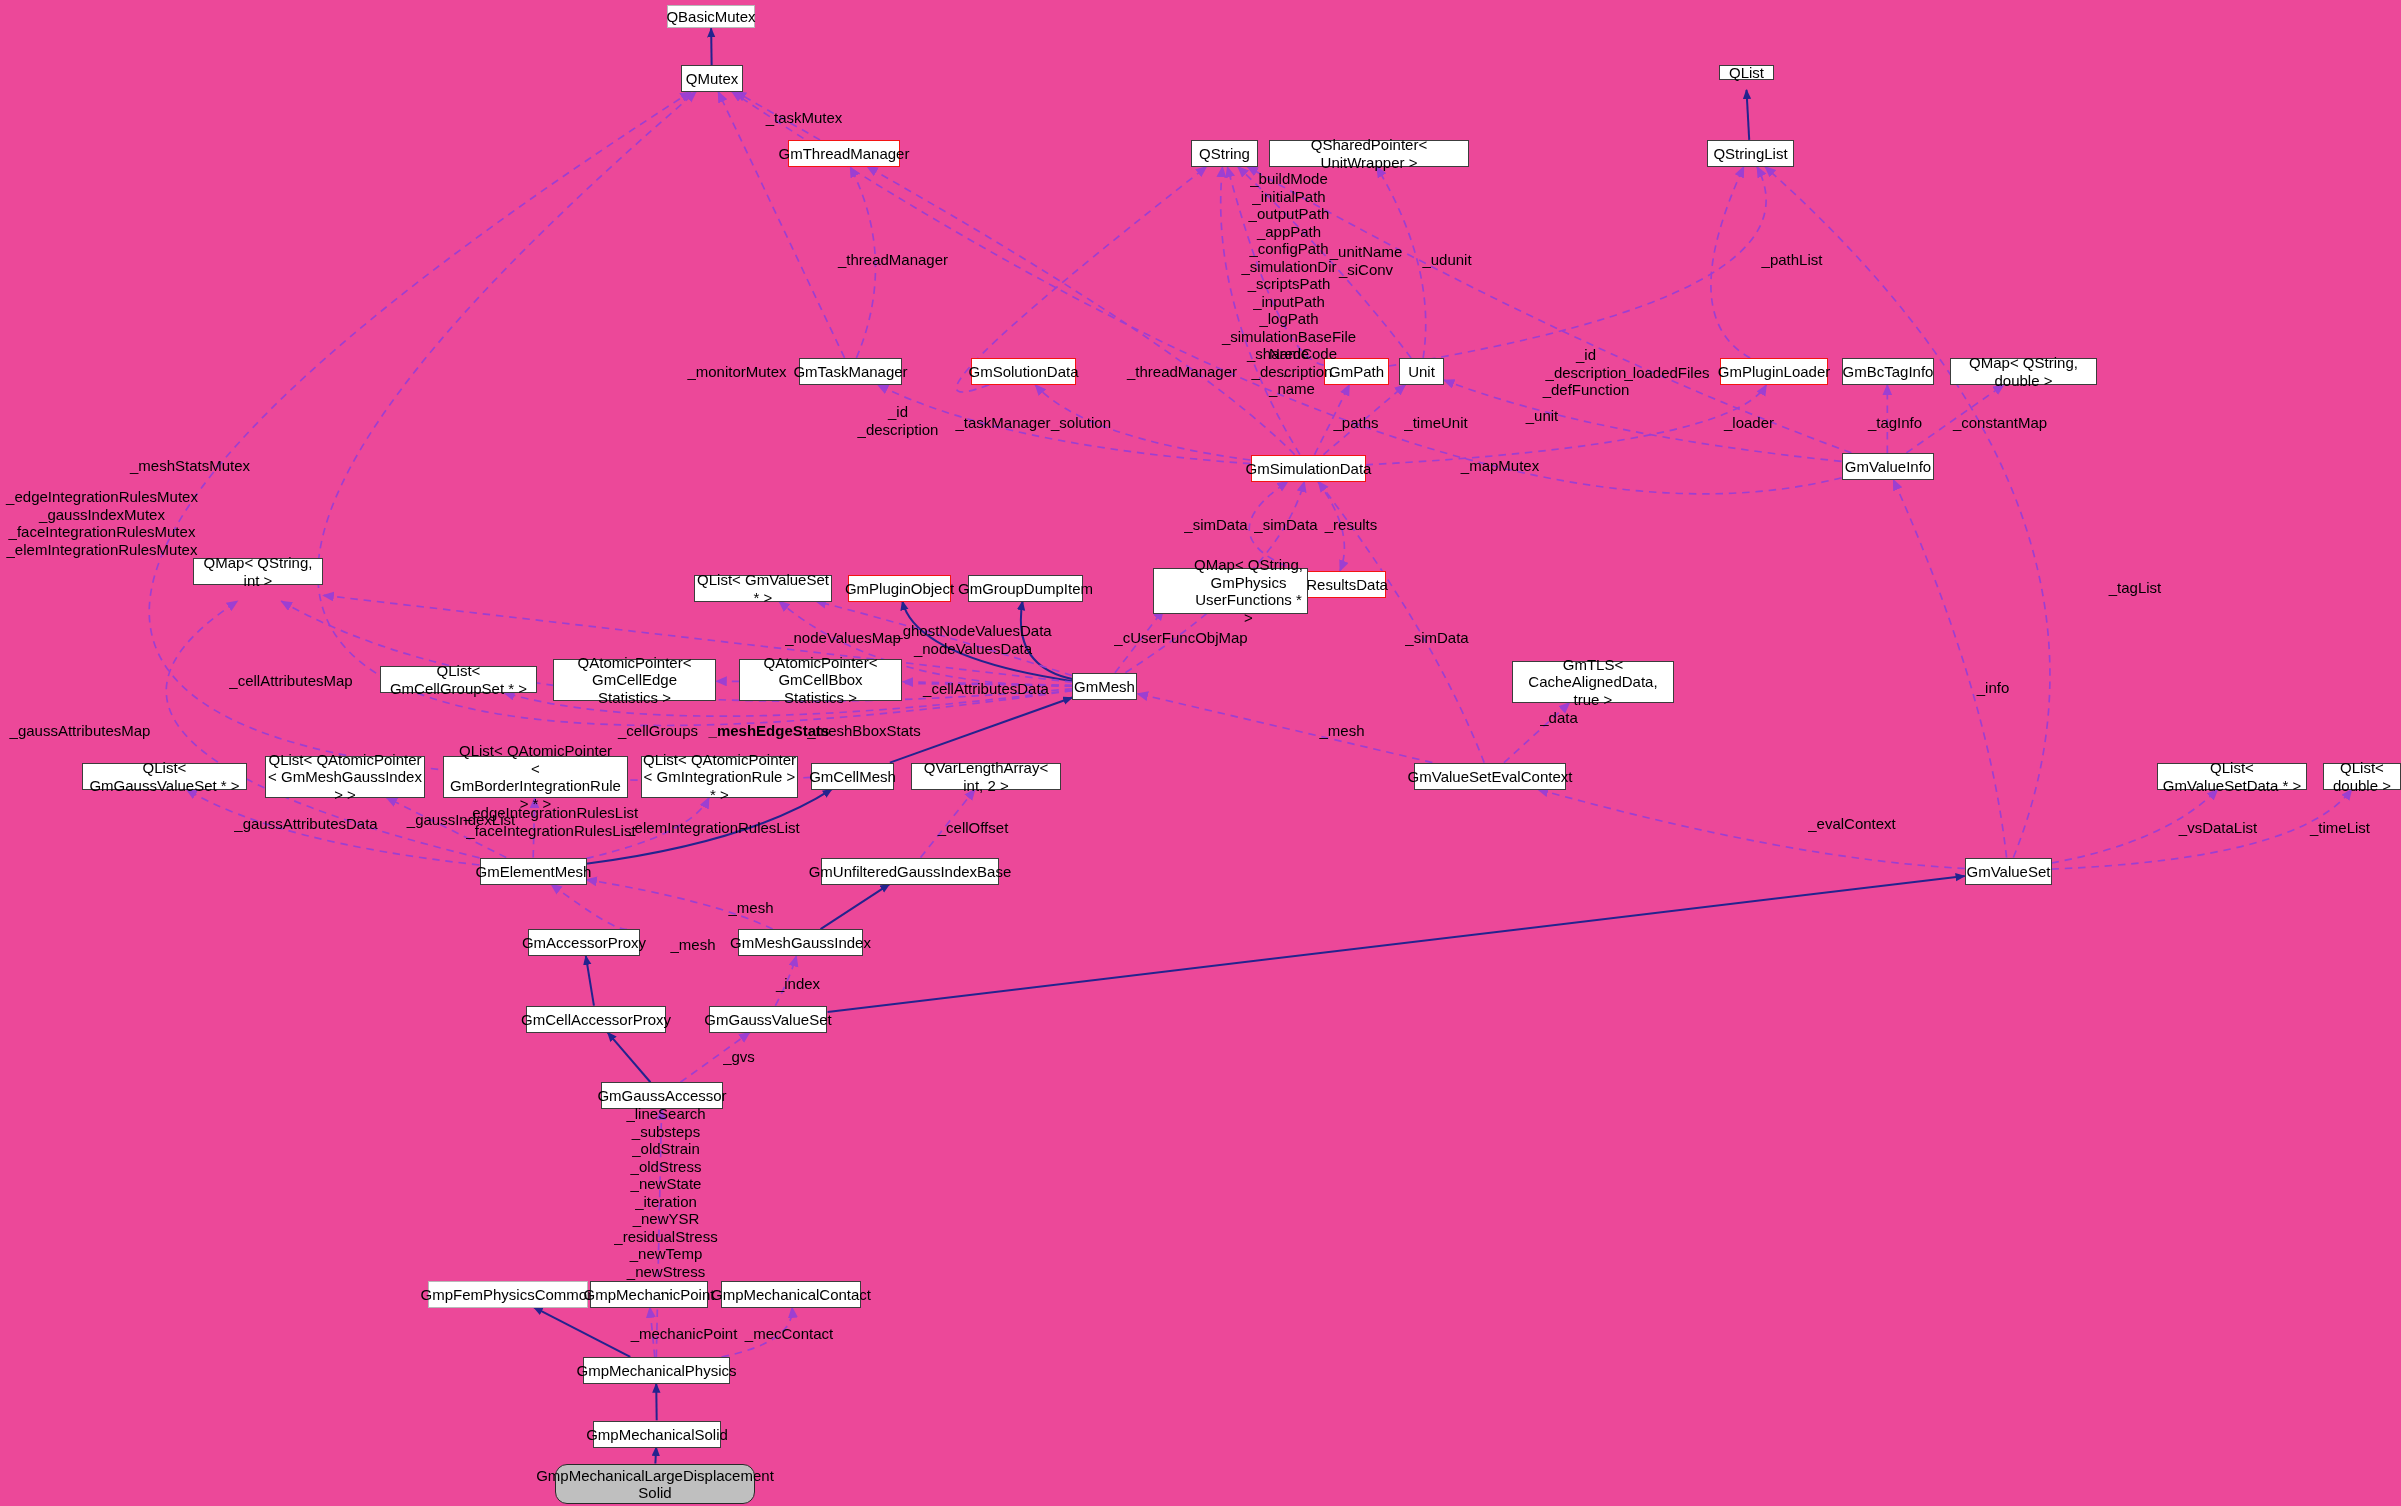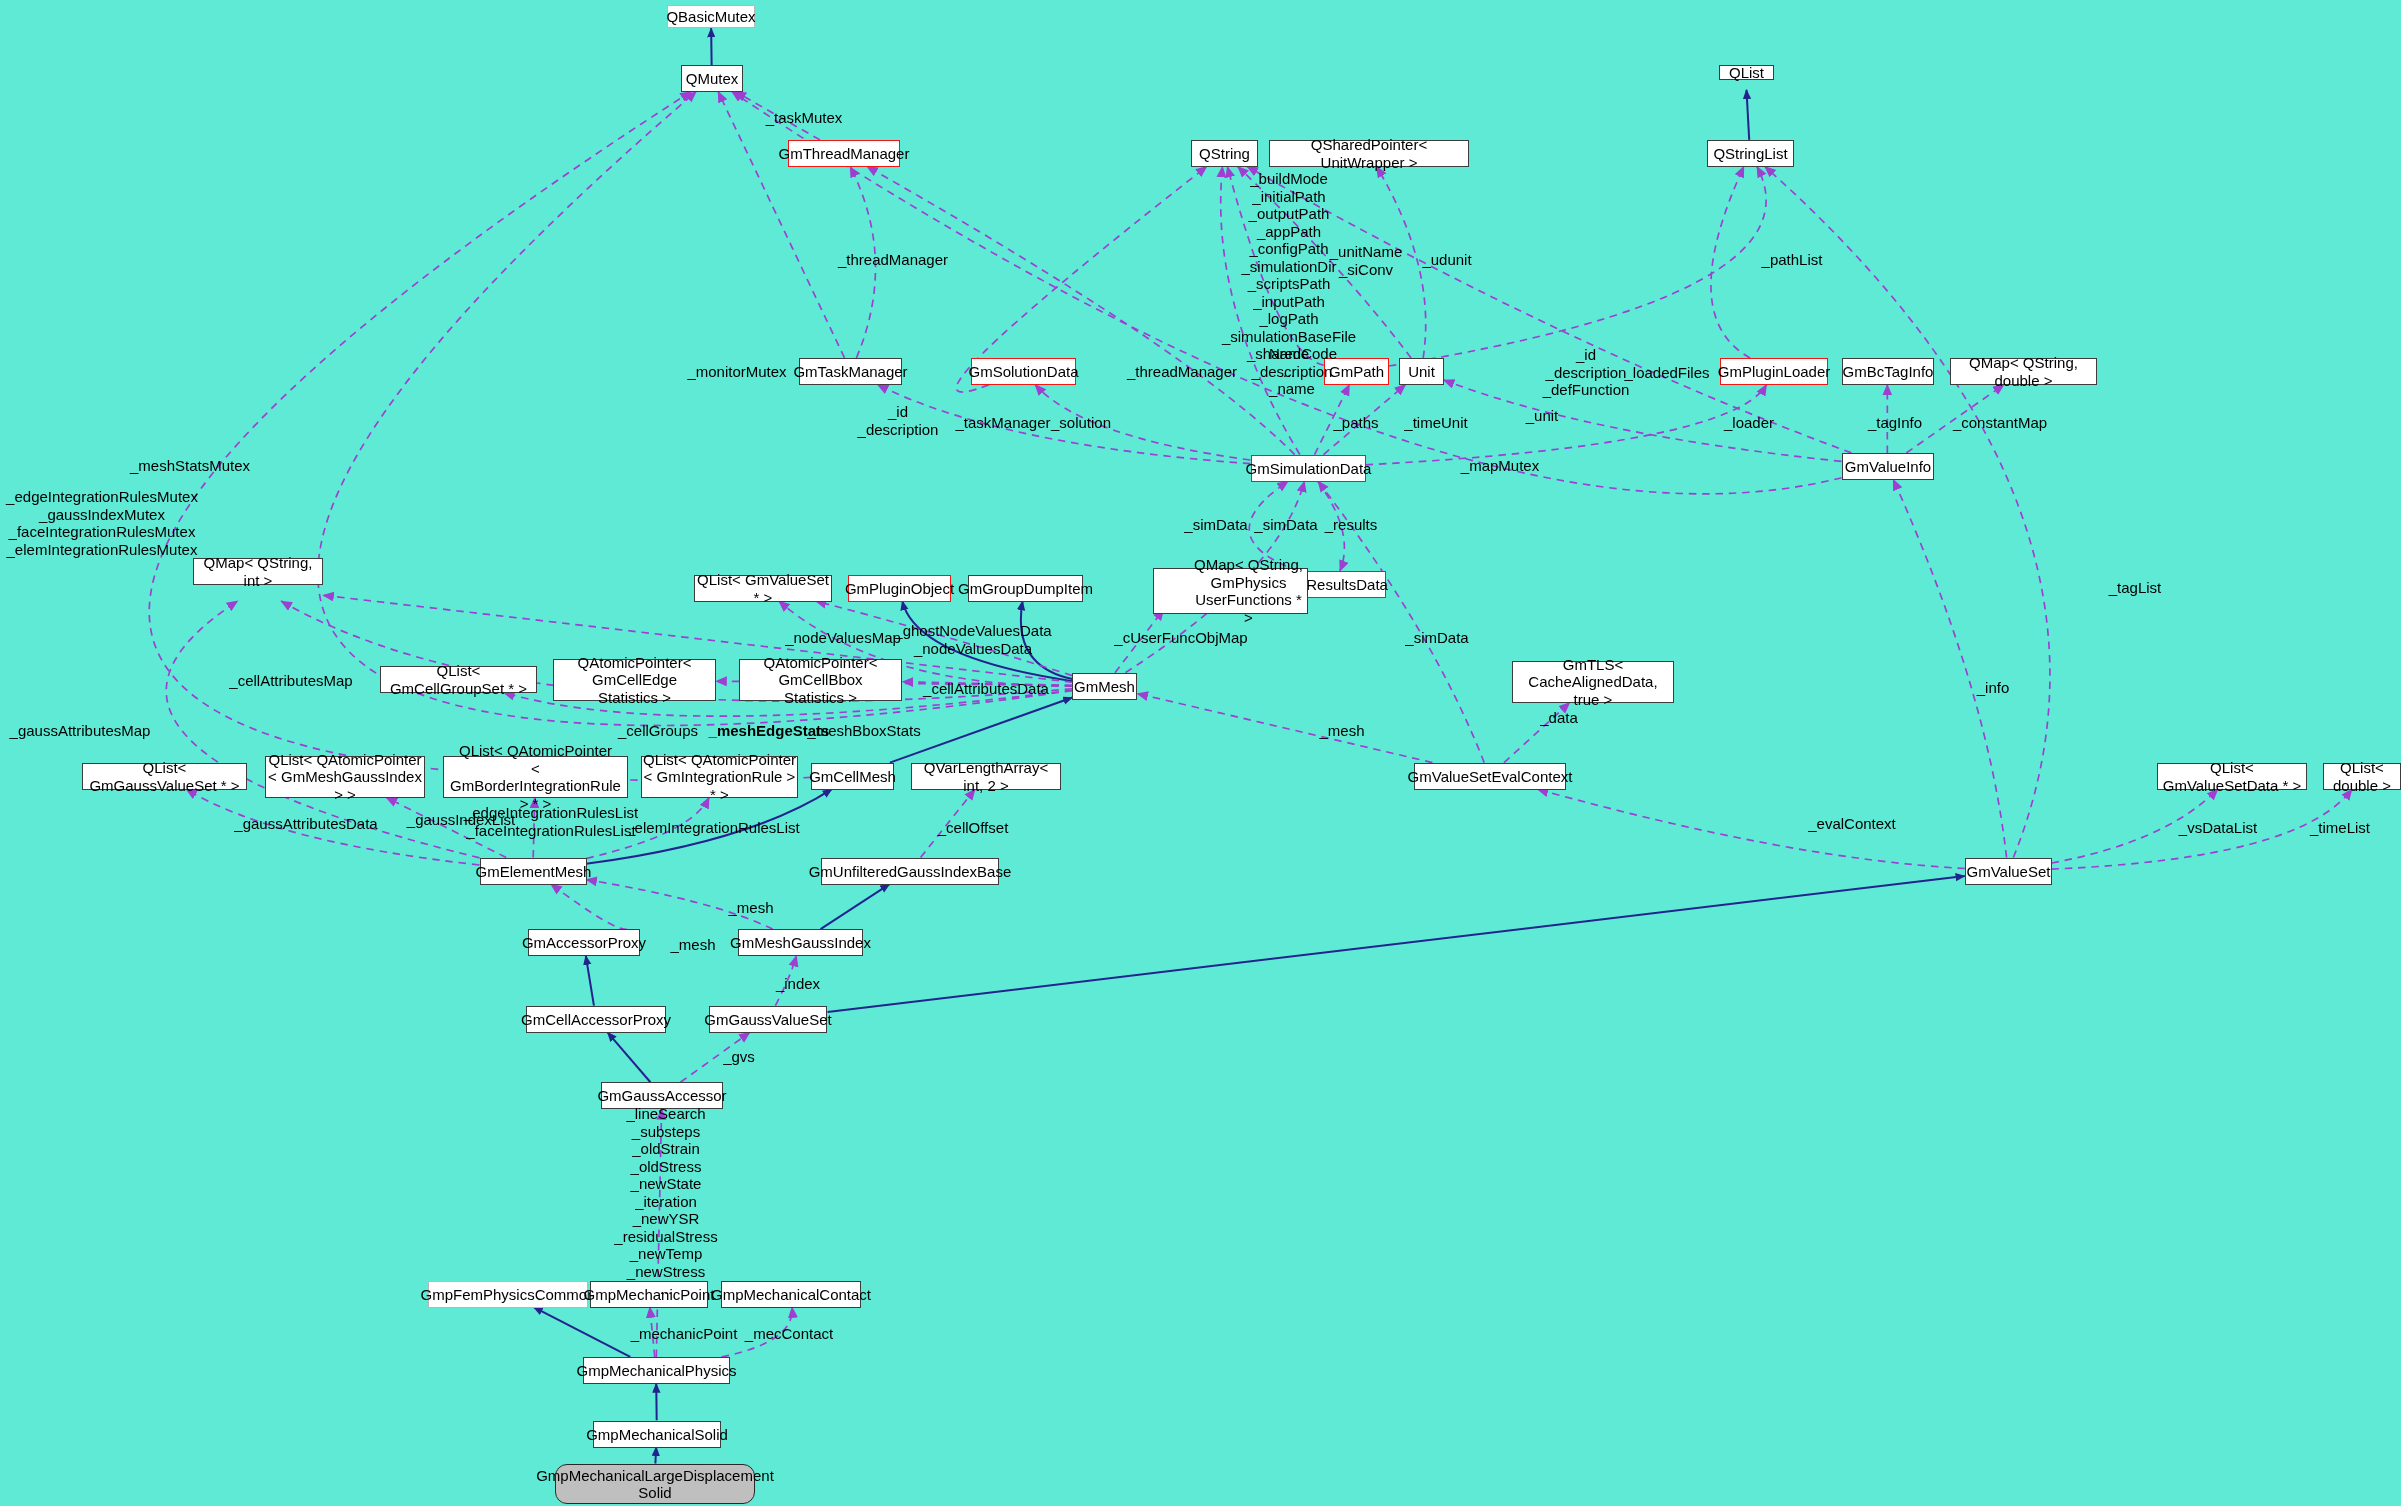--- a/index.html
+++ b/index.html
@@ -1,17 +1,17 @@
 <!DOCTYPE html>
 <html style="font-size:13.3px"><head>
 <meta charset="utf-8">
 <style>
   html,body{margin:0;padding:0;background:#ffffff;}
   body{width:2401px;height:1506px;position:relative;font-family:"Liberation Sans",sans-serif;}
-  #stage{position:absolute;left:0;top:0;width:2401px;height:1506px;background:#5eead4;overflow:hidden;}
+  #stage{position:absolute;left:0;top:0;width:2401px;height:1506px;background:#ec4899;overflow:hidden;}
   #edges-svg{position:absolute;left:0;top:0;pointer-events:none;}
   .node{
     position:absolute;display:flex;align-items:center;justify-content:center;
     text-align:center;background:#ffffff;border:1.7px solid #3c3c3c;
     font-size:15px;line-height:17.5px;white-space:pre-line;box-sizing:border-box;
     color:#000;cursor:pointer;z-index:2;
   }
   .node.ref{border-color:#f41412;}
   .node.external{border-color:#b8b8b8;}
   .node.target{background:#bfbfbf;border-color:#282828;font-weight:normal;}

